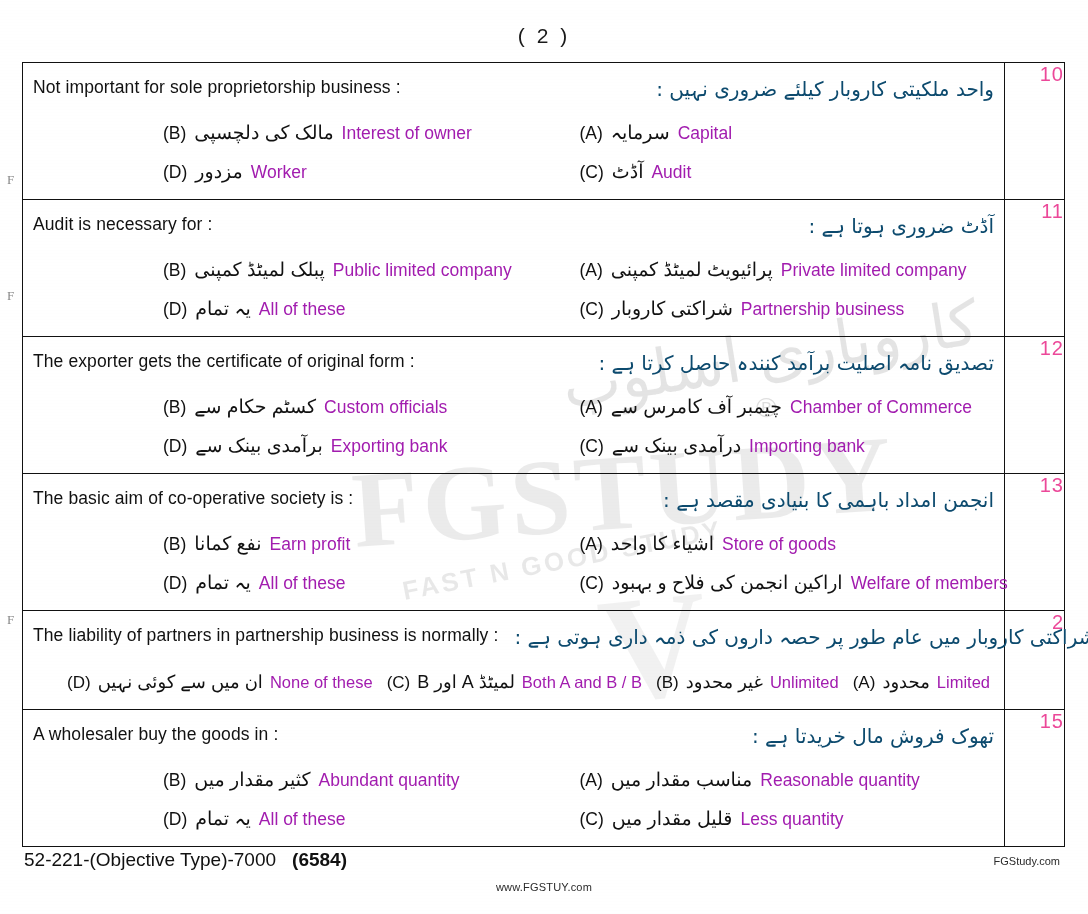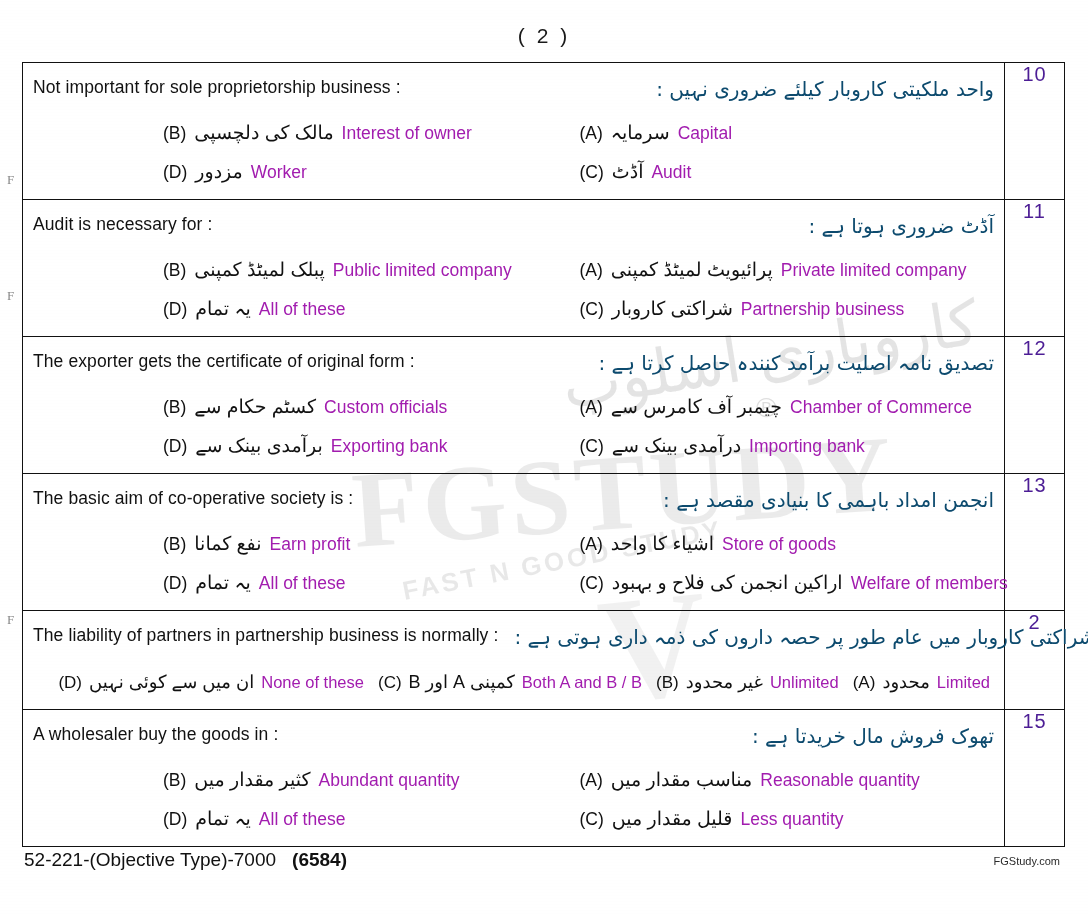--- a/index.html
+++ b/index.html
@@ -134,24 +134,24 @@
   }
   .qtable td {
     border: 1.6px solid #111;
     padding: 0;
     vertical-align: top;
   }
   .col-body  { width: 981px; }
   .col-num   { width: 59px; }
 
   .qnum {
-    text-align: center;
+    text-align: right;
     font-size: 20px;
     padding-top: 18px;
-    color: #4c1d95;
+    color: #ec4899;
     letter-spacing: 1px;
   }
 
   .qbody {
     padding: 14px 10px 16px 10px;
     position: relative;
   }
 
   
   .stem {
@@ -473,21 +473,21 @@
                   <span class="opt-ur">محدود</span>
                   <span class="opt-letter">(A)</span>
                 </div>
                 <div class="opt-cell">
                   <span class="opt-en">Unlimited</span>
                   <span class="opt-ur">غیر محدود</span>
                   <span class="opt-letter">(B)</span>
                 </div>
                 <div class="opt-cell">
                   <span class="opt-en">Both A and B / B</span>
-                  <span class="opt-ur">کمپنی A اور B</span>
+                  <span class="opt-ur">لمیٹڈ A اور B</span>
                   <span class="opt-letter">(C)</span>
                 </div>
                 <div class="opt-cell">
                   <span class="opt-en">None of these</span>
                   <span class="opt-ur">ان میں سے کوئی نہیں</span>
                   <span class="opt-letter">(D)</span>
                 </div>
               </div>
             </div>
           </td>
@@ -537,16 +537,17 @@
           <td class="col-num qnum">15</td>
         </tr>
       </tbody>
   </table>
 
   <div class="footer">
     <div class="footer-code">
       <span>52-221-(Objective Type)-7000</span><span class="paren">(6584)</span>
     </div>
     <div class="footer-site-right">FGStudy.com</div>
+    <div class="footer-site-center">www.FGSTUY.com</div>
   </div>
 
   <div class="scan-grain"></div>
 </div>
 
 </body></html>

